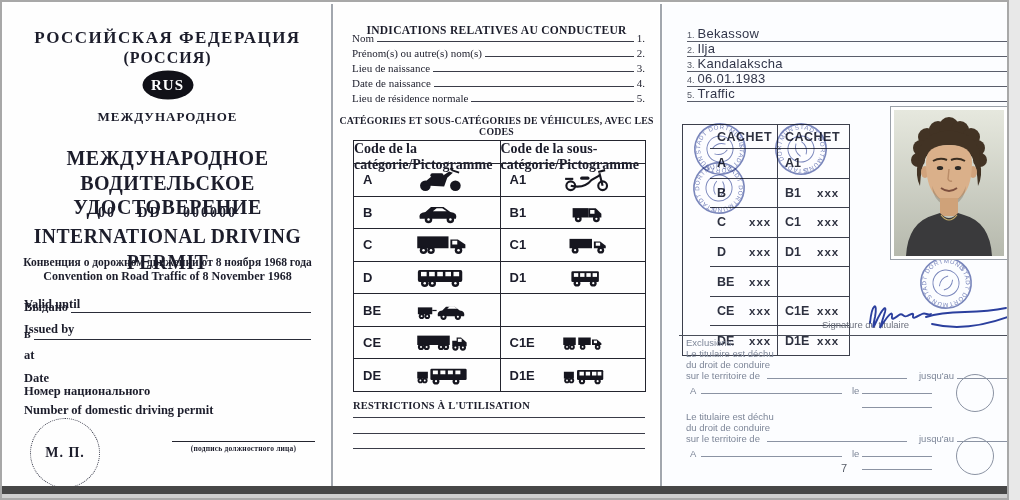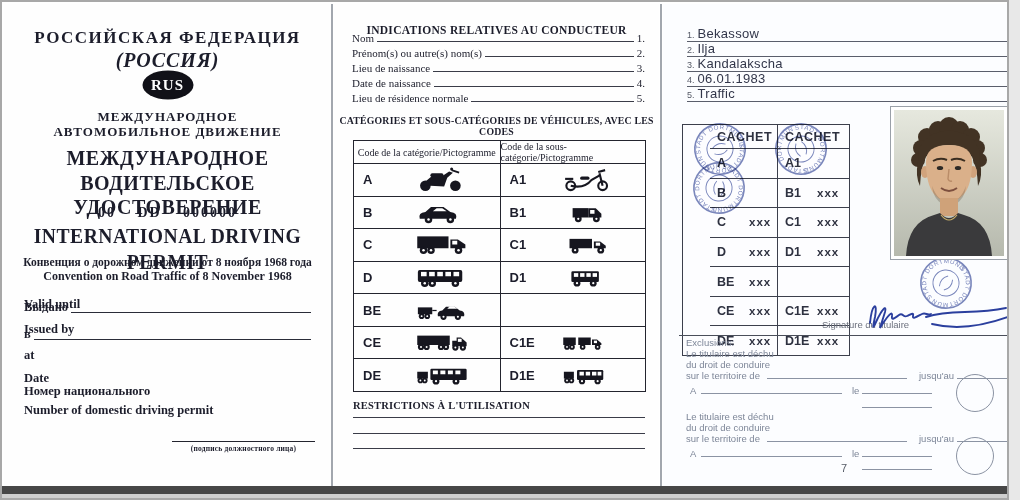--- a/index.html
+++ b/index.html
@@ -9,21 +9,21 @@
   .bottom-band{position:absolute;left:0;right:0;bottom:4px;height:8px;background:#474747;}
   .bottom-light{position:absolute;left:0;right:0;bottom:0;height:4px;background:#cfcfcf;}
   .page{position:absolute;top:2px;bottom:12px;background:#fefefe;}
   .divider{position:absolute;top:2px;bottom:12px;width:2px;background:#a2a7ae;}
   .abs{position:absolute;}
   .ctr{text-align:center;width:100%;}
 
   
   .page1{left:2px;width:327px;}
   .p1-title{font-weight:bold;font-size:17px;letter-spacing:1.5px;}
-  .p1-sub{font-weight:bold;font-size:20px;letter-spacing:1px;font-style:italic;}
+  .p1-sub{font-weight:bold;font-size:16px;letter-spacing:1px;}
   .rus-badge{display:inline-block;background:#111118;color:#fff;border-radius:50%;
              width:48px;height:26px;line-height:26px;font-weight:bold;font-size:15px;
              letter-spacing:1px;box-shadow:0 0 0 1.5px #111118;}
   .p1-mvmt{font-weight:bold;font-size:13px;letter-spacing:1px;}
   .p1-big{font-weight:bold;font-size:20px;letter-spacing:.5px;transform:scale(1,1.08);}
   .p1-serial{font-weight:bold;font-size:14px;word-spacing:16px;letter-spacing:2px;}
   .p1-en{font-weight:bold;font-size:20px;letter-spacing:.5px;transform:scale(.98,1.1);}
   .p1-conv{font-weight:bold;font-size:11.5px;}
   .p1-conv-en{font-weight:bold;font-size:12px;}
   .fline{display:flex;align-items:flex-end;position:absolute;left:20px;right:20px;}
@@ -41,21 +41,21 @@
   .p2-head{font-weight:bold;font-size:11.5px;letter-spacing:.3px;text-align:center;}
   .p2line{display:flex;align-items:flex-end;position:absolute;left:18px;right:14px;}
   .p2line .lbl{font-size:11px;white-space:nowrap;}
   .p2line .rule{flex:1;border-bottom:1.3px solid #3a3c48;margin:0 3px 2px 3px;}
   .p2line .num{font-size:11px;}
   .p2-cat{font-weight:bold;font-size:9.8px;letter-spacing:.2px;}
   .vtable{position:absolute;left:19px;right:13px;top:136px;height:250px;
           border:1.6px solid #23242e;display:grid;grid-template-rows:22px repeat(7,1fr);}
   .vrow{display:grid;grid-template-columns:1fr 1fr;border-top:1.4px solid #23242e;}
   .vrow:first-child{border-top:none;}
-  .vhead{font-weight:normal;font-size:10px;display:flex;align-items:center;justify-content:center;}
+  .vhead{font-weight:bold;font-size:14px;display:flex;align-items:center;justify-content:center;}
   .vhead+.vhead,.vcell+.vcell{border-left:1.4px solid #23242e;}
   .vcell{display:flex;align-items:center;padding-left:9px;gap:4px;}
   .vcode{width:32px;font-family:"Liberation Sans",sans-serif;font-weight:bold;font-size:13px;}
   .vpicto{flex:1;display:flex;justify-content:center;padding-right:14px;}
   .vpicto svg{height:25px;width:auto;display:block;}
   .p2-restr{font-weight:bold;font-size:10.5px;letter-spacing:.2px;}
   .rrule{position:absolute;left:19px;right:14px;border-bottom:1.6px solid #3a3c48;}
 
   
   .page3{left:661px;width:355px;background:#fcfdff;font-family:"Liberation Sans",sans-serif;}
@@ -102,21 +102,20 @@
 
 <div class="sheet">
 
   <div class="page page1">
     <div class="abs ctr p1-title" style="top:24px">РОССИЙСКАЯ ФЕДЕРАЦИЯ</div>
     <div class="abs ctr p1-sub" style="top:45px">(РОССИЯ)</div>
     <div class="abs ctr" style="top:68px">
       <span class="rus-badge">RUS</span>
     </div>
     <div class="abs ctr p1-mvmt" style="top:105px">МЕЖДУНАРОДНОЕ</div>
-    <div class="abs ctr p1-mvmt" style="top:120px">АВТОМОБИЛЬНОЕ ДВИЖЕНИЕ</div>
     <div class="abs ctr p1-big" style="top:142px">МЕЖДУНАРОДНОЕ</div>
     <div class="abs ctr p1-big" style="top:168px">ВОДИТЕЛЬСКОЕ УДОСТОВЕРЕНИЕ</div>
     <div class="abs ctr p1-serial" style="top:201px">00 DD 000000</div>
     <div class="abs ctr p1-en" style="top:222px">INTERNATIONAL DRIVING PERMIT</div>
     <div class="abs ctr p1-conv" style="top:252px">Конвенция о дорожном движении от 8 ноября 1968 года</div>
     <div class="abs ctr p1-conv-en" style="top:265px">Convention on Road Traffic of 8 November 1968</div>
 
     <div class="sublbl" style="top:293px">Valid until</div>
     <div class="fline" style="top:296px">
       <span class="lbl">Выдано</span>
@@ -129,20 +128,23 @@
     </div>
     <div class="sublbl" style="top:344px">at</div>
     <div class="sublbl" style="top:367px">Date</div>
     <div class="sublbl" style="top:380px">Номер национального</div>
     <div class="fline" style="top:379px">
       <span class="lbl" style="visibility:hidden">.</span>
         <span class="rule" style="visibility:hidden"></span>
     </div>
     <div class="sublbl" style="top:399px">Number of domestic driving permit</div>
 
+    <div class="seal-circle">
+      <span>М. П.</span>
+    </div>
     <div class="p1-sig">
       <span>(подпись должностного лица)</span>
     </div>
   </div>
 
   <div class="divider" style="left:329px"></div>
 
   <div class="page page2">
     <div class="abs ctr p2-head" style="top:20px">INDICATIONS RELATIVES AU CONDUCTEUR</div>
 

